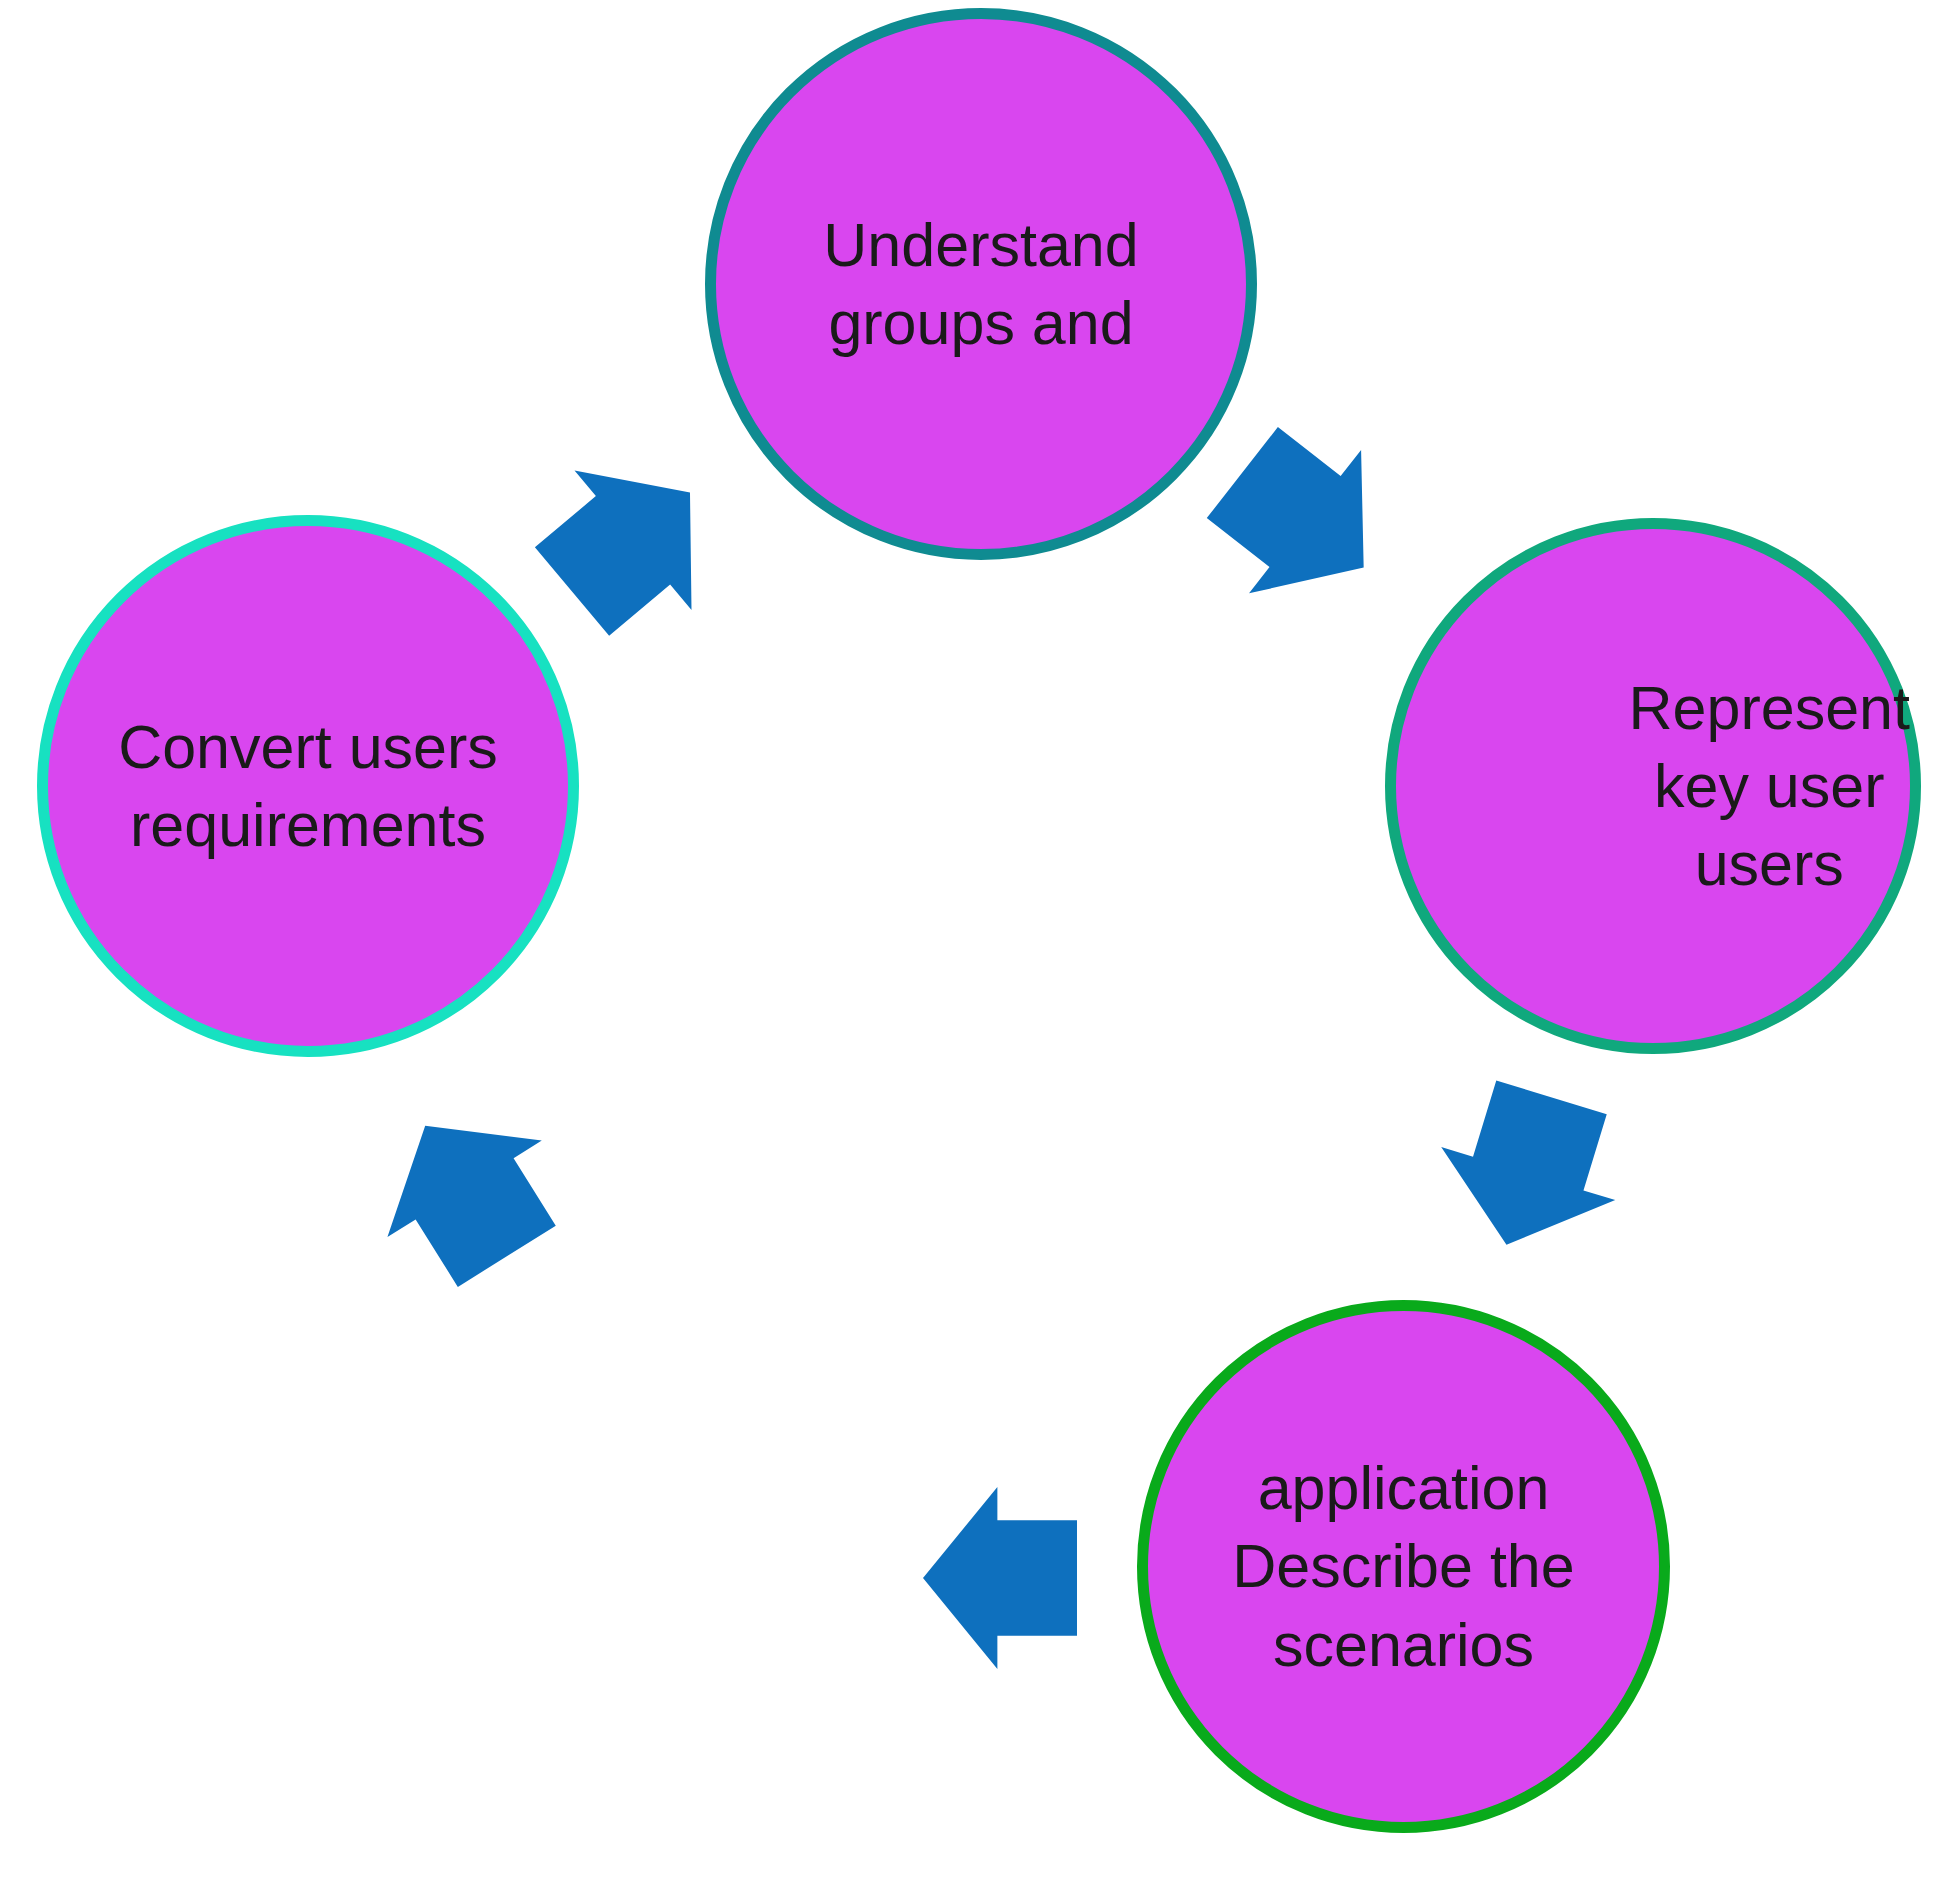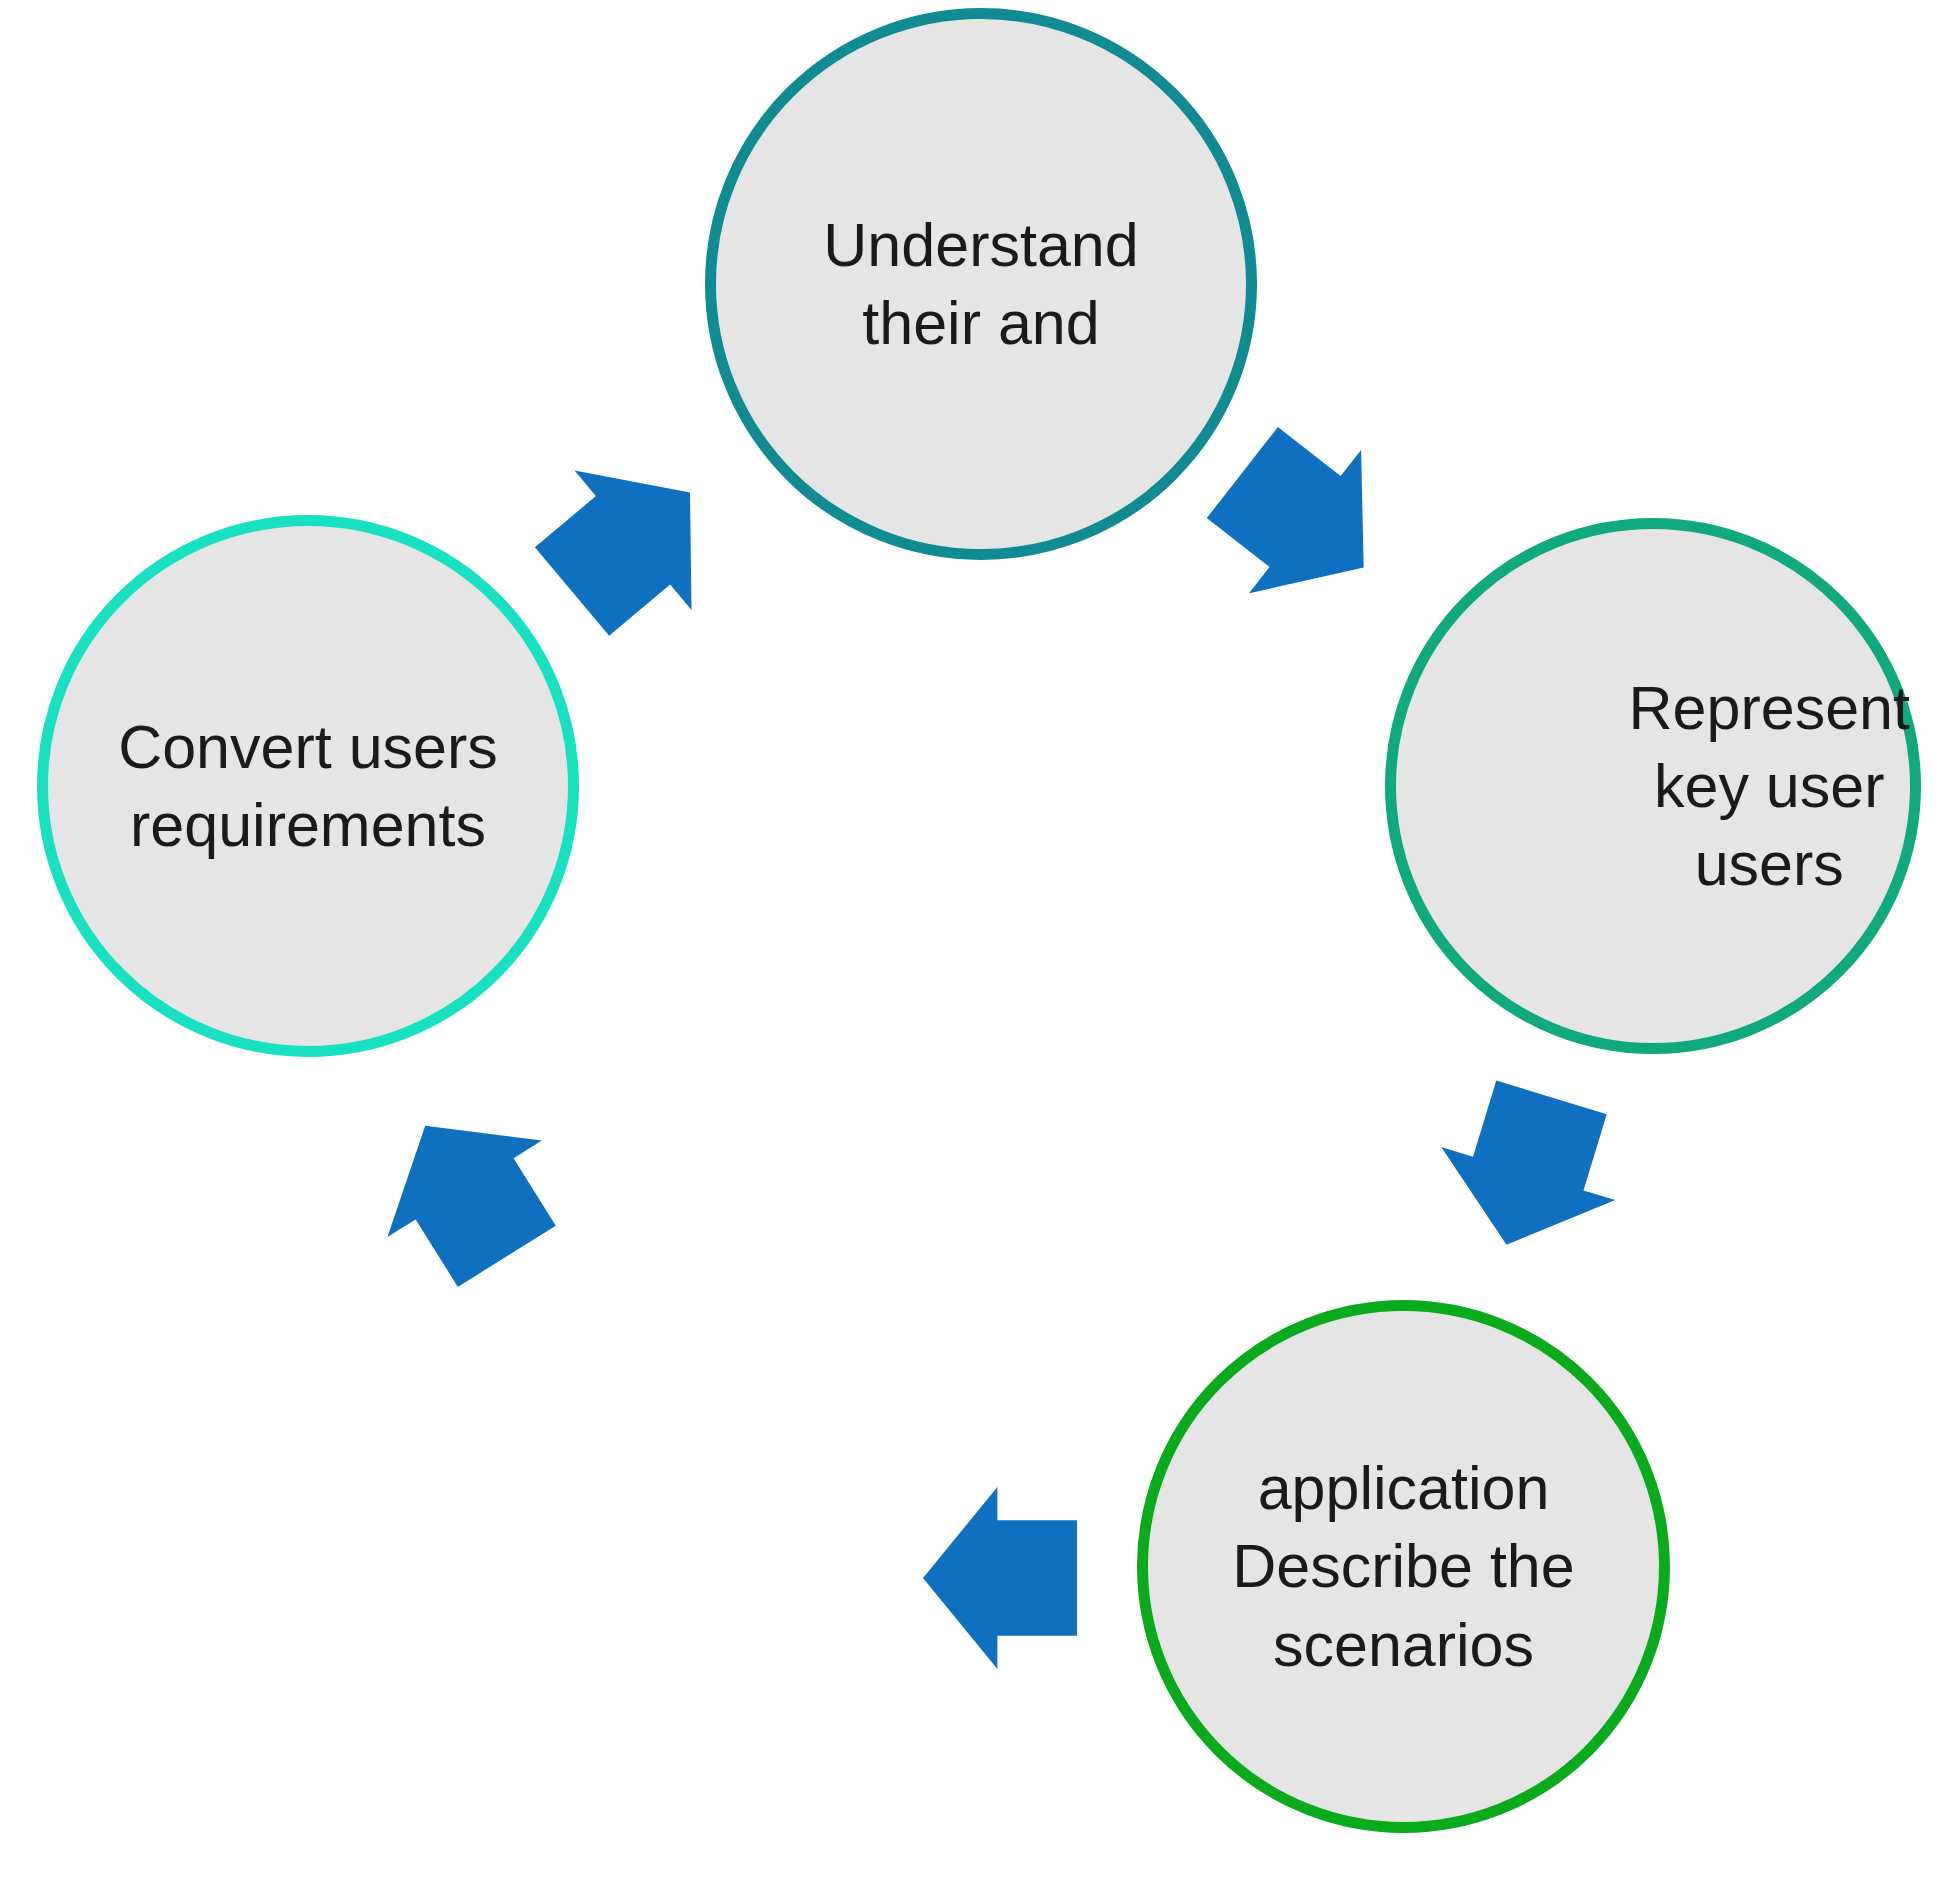--- a/index.html
+++ b/index.html
@@ -13,21 +13,21 @@
     height: 1882px;
     background: #ffffff;
     font-family: "Liberation Sans", "DejaVu Sans", sans-serif;
     overflow: hidden;
   }
   .circle {
     position: absolute;
     border: 11.4px solid #000;
     border-radius: 50%;
     box-sizing: border-box;
-    background: #e5e5e5;
+    background: #d946ef;
     display: flex;
     align-items: center;
     justify-content: center;
   }
   .circle-text {
     text-align: center;
     color: #1a1a1a;
     font-size: 61px;
     line-height: 1.28;
     letter-spacing: 0px;
@@ -44,21 +44,21 @@
   }
 </style>
 </head>
 <body>
 
 <div class="canvas">
 
   <div class="circle" style="left: 705px; top: 7.9px; width: 552px; height: 552px; border-color: rgb(15, 139, 145);">
     <div class="circle-text">
       <span>Understand</span>
-      <span>their and</span>
+      <span>groups and</span>
     </div>
   </div>
 
   <div class="circle" style="left: 1385px; top: 518px; width: 536px; height: 536px; border-color: rgb(16, 168, 125); justify-content: flex-end;">
     <div class="circle-text">
       <span>Represent</span>
       <span>key user</span>
       <span>users</span>
     </div>
   </div>

